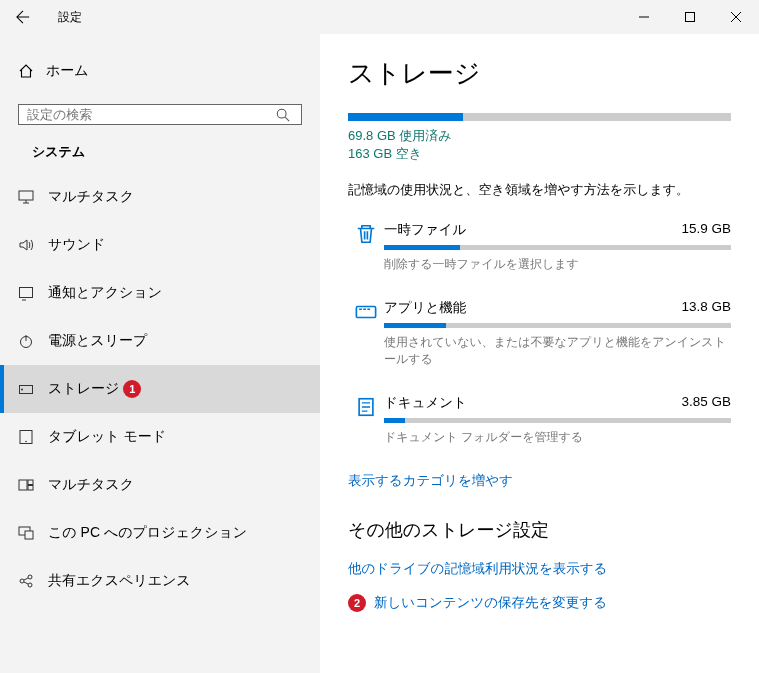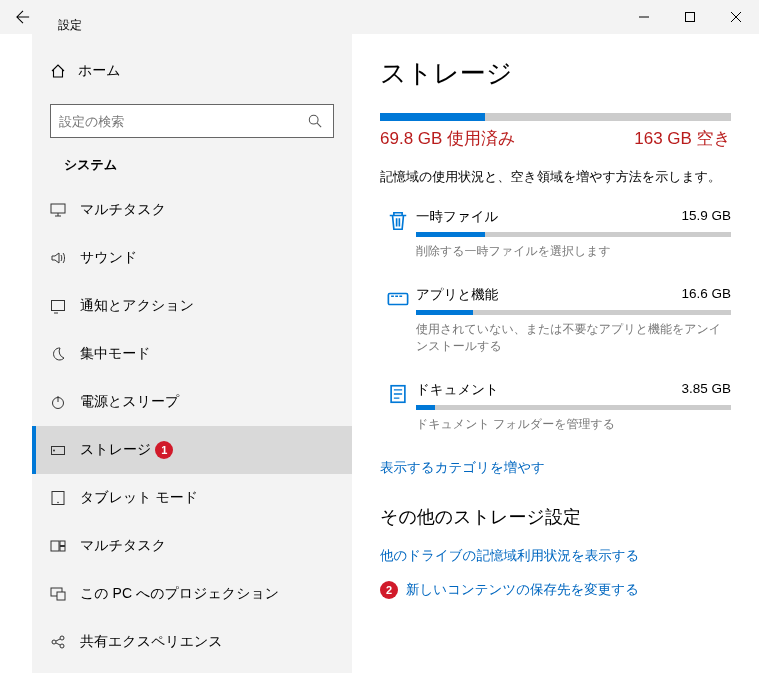--- a/index.html
+++ b/index.html
@@ -1,41 +1,41 @@
 <!DOCTYPE html>
 <html><head>
 <meta charset="utf-8">
 <style>
 * { box-sizing: border-box; margin: 0; padding: 0; font-family: "Yu Gothic UI", "Meiryo", "Segoe UI", sans-serif; }
 body { width: 759px; height: 673px; background: #fff; overflow: hidden; display: flex; flex-direction: column; }
-.titlebar { height: 34px; display: flex; align-items: flex-end; border-bottom: 0; position: relative; background: #f3f3f3; }
+.titlebar { height: 34px; display: flex; align-items: center; border-bottom: 0; position: relative; background: #f3f3f3; }
 .titlebar .back { width: 46px; height: 34px; display: flex; align-items: center; justify-content: center; }
 .titlebar .title { font-size: 12px; margin-left: 12px; color: #000; }
 .titlebar .controls { position: absolute; right: 0; top: 0; display: flex; }
 .titlebar .controls .ctl { width: 46px; height: 34px; display: flex; align-items: center; justify-content: center; }
-.main { flex: 1; display: flex; overflow: hidden; padding-left: 32px; }
+.main { flex: 1; display: flex; overflow: hidden; }
 .sidebar { width: 320px; background: #f3f3f3; padding-top: 18px; overflow-y: auto; }
 .home-row { display: flex; align-items: center; padding: 0 18px; height: 38px; }
 .home-row .icon { width: 28px; display: flex; align-items: center; }
 .home-row .label { font-size: 14px; color: #000; }
-.search-box { margin: 14px 18px 18px 18px; height: 34px; border: 1px solid #666; background: #fff; display: flex; align-items: center; padding: 0 8px; }
+.search-box { margin: 14px 18px 18px 18px; height: 21px; border: 1px solid #666; background: #fff; display: flex; align-items: center; padding: 0 8px; }
 .search-box input { flex: 1; border: none; outline: none; font-size: 13px; color: #555; background: transparent; }
 .search-box .sicon { width: 20px; display: flex; align-items: center; justify-content: center; color: #555; }
 .group-label { padding: 0 18px; font-size: 13px; color: #000; font-weight: 600; margin-bottom: 12px; margin-left: 14px; }
 .nav-item { display: flex; align-items: center; height: 48px; padding: 0 18px; position: relative; }
 .nav-item.active { background: #d9d9d9; }
 .nav-item.active::before { content: ""; position: absolute; left: 0; top: 0; bottom: 0; width: 4px; background: #0078d7; }
 .nav-item .icon { width: 30px; display: flex; align-items: center; color: #333; }
 .nav-item .label { font-size: 14px; color: #000; }
 .badge { width: 18px; height: 18px; border-radius: 9px; background: #d11a2a; color: #fff; font-size: 11px; display: inline-flex; align-items: center; justify-content: center; margin-left: 4px; font-weight: 600; }
 .content { flex: 1; padding: 22px 28px 0 28px; overflow-y: auto; }
 .content h1 { font-size: 26px; font-weight: 400; margin-bottom: 22px; }
 .storage-bar { height: 8px; background: #ccc; position: relative; margin-bottom: 6px; }
 .storage-bar .fill { position: absolute; left: 0; top: 0; bottom: 0; background: #0078d7; }
-.storage-row { display: flex; justify-content: space-between; font-size: 17px; color: #b91c1c; margin-bottom: 18px; }
+.storage-row { display: flex; justify-content: space-between; font-size: 13px; color: #0f766e; margin-bottom: 18px; flex-direction: column; }
 .storage-desc { font-size: 13px; color: #000; margin-bottom: 22px; }
 .cat { display: flex; margin-bottom: 26px; }
 .cat .cicon { width: 36px; display: flex; align-items: flex-start; justify-content: center; padding-top: 2px; color: #0078d7; }
 .cat .cbody { flex: 1; }
 .cat .crow { display: flex; justify-content: space-between; font-size: 13.5px; margin-bottom: 6px; }
 .cat .cbar { height: 5px; background: #ccc; position: relative; margin-bottom: 6px; }
 .cat .cbar .cfill { position: absolute; left: 0; top: 0; bottom: 0; background: #0078d7; }
 .cat .cdesc { font-size: 12px; color: #777; }
 .link { color: #0067c0; font-size: 13.5px; margin-bottom: 0; display: block; }
 .section-h { font-size: 18px; font-weight: 400; margin: 28px 0 18px 0; }
@@ -115,28 +115,20 @@
           <svg width="16" height="16" viewBox="0 0 16 16">
             <rect x="1.5" y="2.5" width="13" height="10" fill="none" stroke="#333"></rect>
             <path stroke="#333" d="M4 15h4"></path>
           </svg>
         </span>
       <span class="label">通知とアクション</span>
     </div>
     <div class="nav-item">
       <span class="icon">
           <svg width="16" height="16" viewBox="0 0 16 16">
-            <path fill="none" stroke="#333" d="M10 2a6 6 0 1 0 4 10 7 7 0 0 1-4-10z"></path>
-          </svg>
-        </span>
-      <span class="label">集中モード</span>
-    </div>
-    <div class="nav-item">
-      <span class="icon">
-          <svg width="16" height="16" viewBox="0 0 16 16">
             <circle cx="8" cy="9" r="5.5" fill="none" stroke="#333"></circle>
             <path stroke="#333" d="M8 2v6"></path>
           </svg>
         </span>
       <span class="label">電源とスリープ</span>
     </div>
     <div class="nav-item active">
       <span class="icon">
           <svg width="16" height="16" viewBox="0 0 16 16">
             <rect x="1.5" y="4.5" width="13" height="8" fill="none" stroke="#333"></rect>
@@ -219,21 +211,21 @@
     <div class="cat">
       <div class="cicon">
           <svg width="22" height="22" viewBox="0 0 16 16">
             <rect x="1" y="4" width="14" height="8" rx="1" fill="none" stroke="#0078d7" stroke-width="1.2"></rect>
             <path stroke="#0078d7" d="M3 6h2M6 6h2M9 6h2"></path>
           </svg>
         </div>
       <div class="cbody">
         <div class="crow">
             <span>アプリと機能</span>
-            <span>16.6 GB</span>
+            <span>13.8 GB</span>
           </div>
         <div class="cbar">
             <div class="cfill" style="width: 18%;"></div>
           </div>
         <div class="cdesc">使用されていない、または不要なアプリと機能をアンインストールする</div>
       </div>
     </div>
 
     <div class="cat">
       <div class="cicon">

